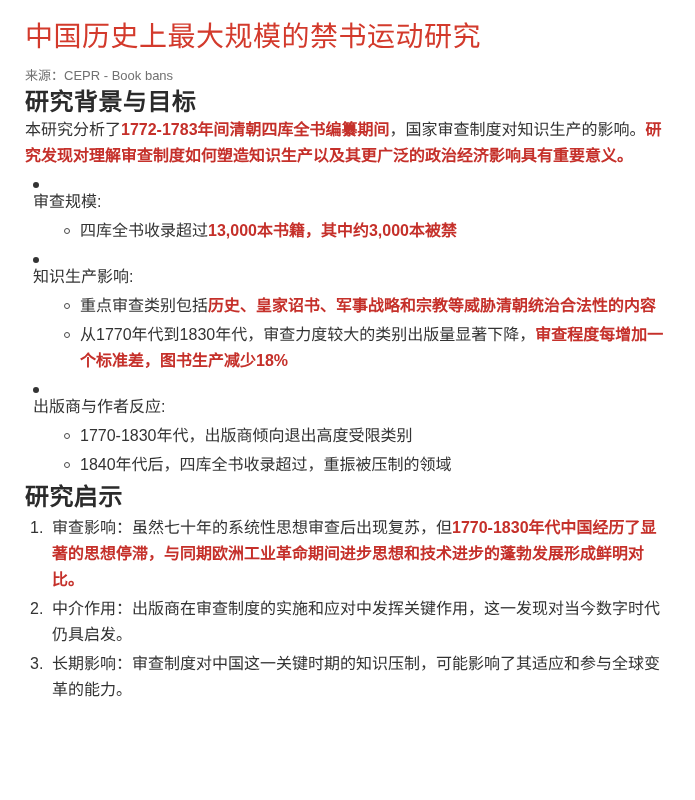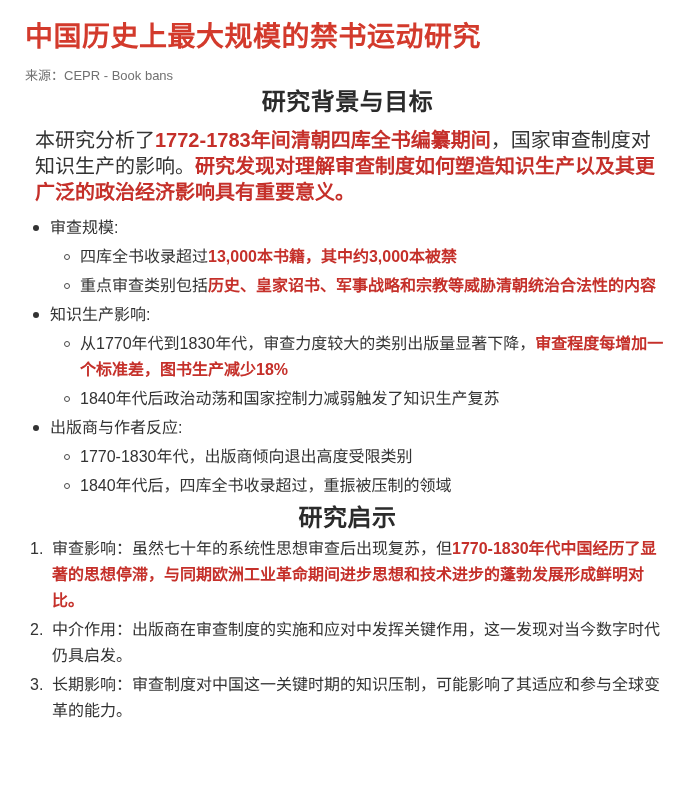--- a/index.html
+++ b/index.html
@@ -12,45 +12,45 @@
   html,body{margin:0;padding:0;}
   body{
     width:695px;height:800px;overflow:hidden;background:#ffffff;
     font-family:"Liberation Sans","DejaVu Sans",sans-serif;
     color:var(--text);
   }
   .doc{padding:14px 25px 0 25px;}
 
   .doc-title{
     margin:4px 0 10px 0;
-    font-size:28px;line-height:38px;font-weight:700;
+    font-size:28px;line-height:38px;font-weight:400;
     color:var(--title-red);
     letter-spacing:0.5px;
   }
   .source-line{
     font-size:13px;line-height:20px;color:var(--muted);
   }
 
   h2.sec{
     font-size:24px;line-height:31px;font-weight:700;color:#2b2b2b;
-    margin:0;letter-spacing:0.5px;text-align:center;
+    margin:0;letter-spacing:0.5px;
   }
   .sec-bg{margin-top:30px;margin-bottom:14px;}
   .sec-find{margin-top:34px;margin-bottom:12px;}
   .sec-impl{margin-top:28px;margin-bottom:12px;}
 
   .para{
-    font-size:20px;line-height:26px;margin:10px;
+    font-size:16px;line-height:26px;margin:0;
   }
   .red-bold{color:var(--accent-red);font-weight:700;}
 
   
   .blist{margin:2px 0 0 0;}
   .row{display:flex;align-items:flex-start;margin:3px 0;font-size:16px;line-height:26px;}
-  .row-l1{padding-left:8px;}
+  .row-l1{padding-left:8px;flex-direction:column;}
   .row-l2{padding-left:39px;}
   .marker-cell{flex:0 0 17px;padding-top:10px;}
   .row-l2 .marker-cell{flex:0 0 16px;padding-top:10px;}
   .disc{display:block;width:6px;height:6px;border-radius:50%;background:#333;}
   .circle{display:block;width:6px;height:6px;border-radius:50%;border:1.4px solid #4a4a4a;background:transparent;}
   .row-text{flex:1;}
 
   
   .olist{margin:0;}
   .oitem{display:flex;align-items:flex-start;margin:3px 0;font-size:16px;line-height:26px;padding-left:5px;}
@@ -75,44 +75,38 @@
           <span class="disc"></span>
         </span>
       <span class="row-text">审查规模:</span>
     </div>
     <div class="row row-l2">
       <span class="marker-cell">
           <span class="circle"></span>
         </span>
       <span class="row-text"><span>四库全书收录超过</span><span class="red-bold">13,000本书籍，其中约3,000本被禁</span></span>
     </div>
+    <div class="row row-l1">
+      <span class="marker-cell">
+          <span class="disc"></span>
+        </span>
+      <span class="row-text">知识生产影响:</span>
+    </div>
+
     <div class="row row-l2">
       <span class="marker-cell">
           <span class="circle"></span>
         </span>
       <span class="row-text"><span>重点审查类别包括</span><span class="red-bold">历史、皇家诏书、军事战略和宗教等威胁清朝统治合法性的内容</span></span>
     </div>
-
-    <div class="row row-l1">
-      <span class="marker-cell">
-          <span class="disc"></span>
-        </span>
-      <span class="row-text">知识生产影响:</span>
-    </div>
     <div class="row row-l2">
       <span class="marker-cell">
           <span class="circle"></span>
         </span>
       <span class="row-text"><span>从1770年代到1830年代，审查力度较大的类别出版量显著下降，</span><span class="red-bold">审查程度每增加一个标准差，图书生产减少18%</span></span>
-    </div>
-    <div class="row row-l2">
-      <span class="marker-cell">
-          <span class="circle"></span>
-        </span>
-      <span class="row-text"><span>1840年代后政治动荡和国家控制力减弱触发了知识生产复苏</span></span>
     </div>
 
     <div class="row row-l1">
       <span class="marker-cell">
           <span class="disc"></span>
         </span>
       <span class="row-text">出版商与作者反应:</span>
     </div>
     <div class="row row-l2">
       <span class="marker-cell">

